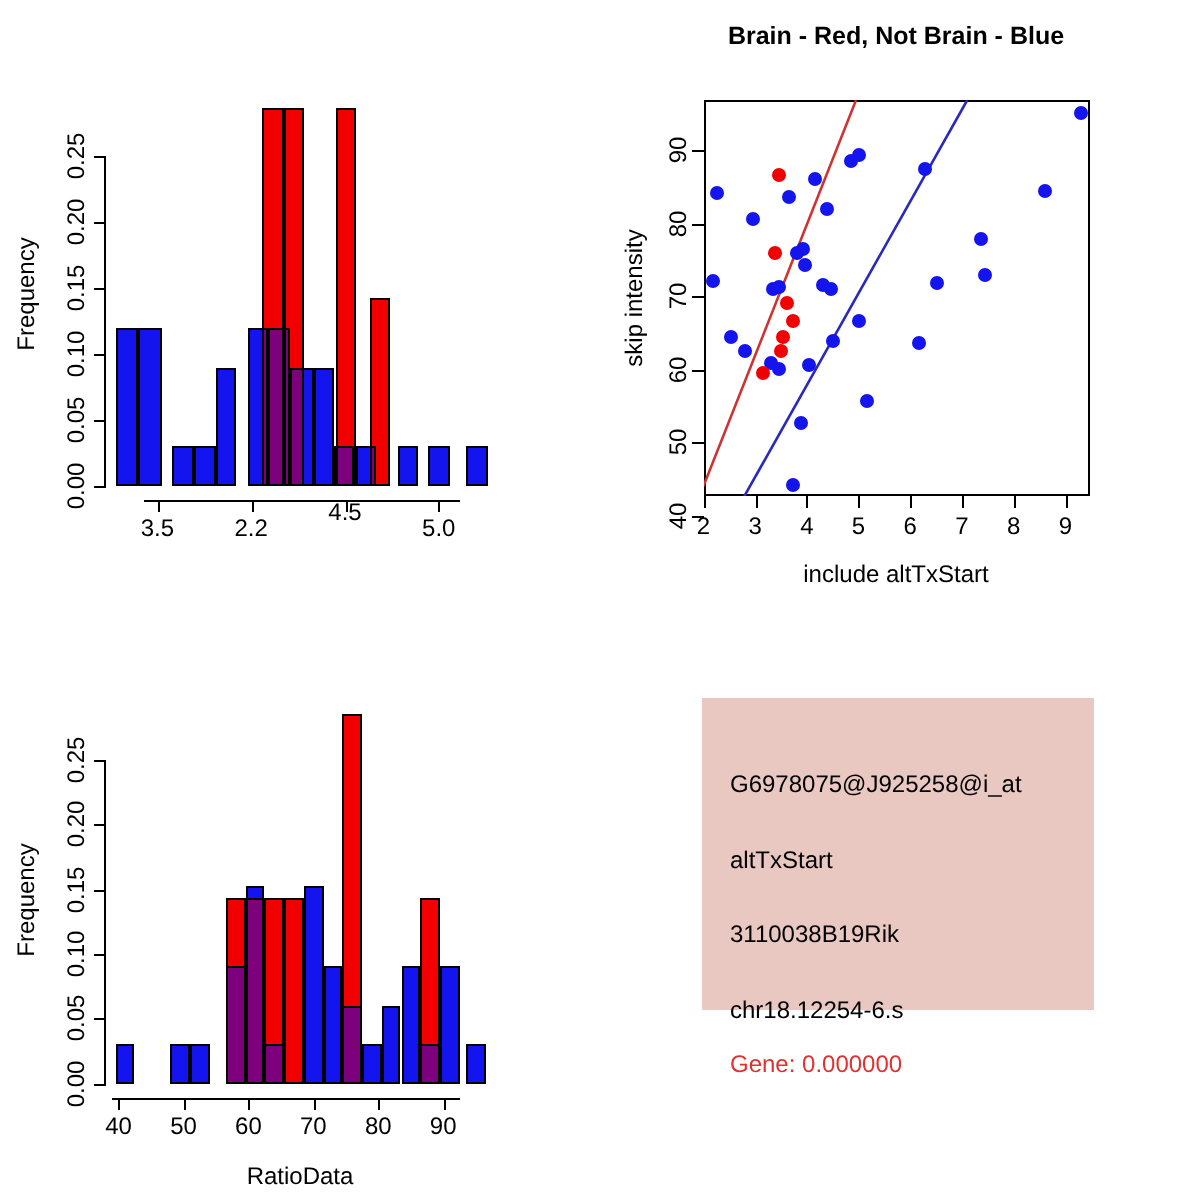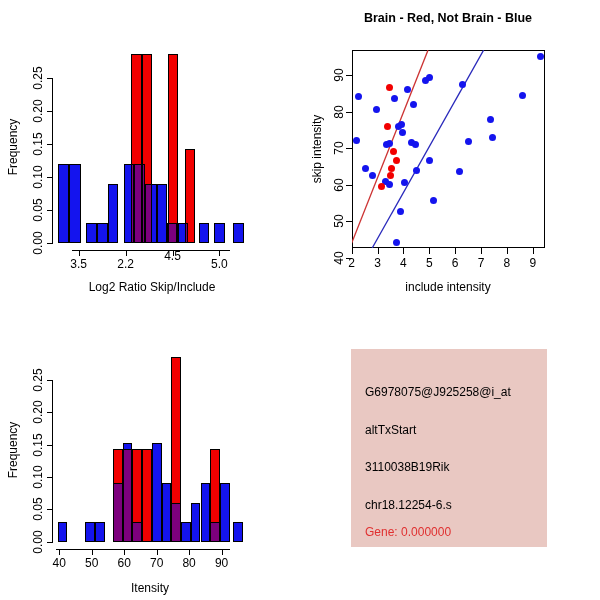--- a/index.html
+++ b/index.html
@@ -5,37 +5,36 @@
   html,body{margin:0;padding:0;background:#fff;}
   #plot-root{position:relative;width:600px;height:600px;background:#ffffff;overflow:hidden;
     font-family:"Liberation Sans",sans-serif;color:#000;}
   .ptitle{position:absolute;transform:translate(-50%,-50%);font-weight:bold;font-size:12.5px;white-space:nowrap;}
   .hlabel{position:absolute;transform:translate(-50%,-50%);font-size:12px;white-space:nowrap;}
   .vlabel{position:absolute;transform:translate(-50%,-50%) rotate(-90deg);font-size:12px;white-space:nowrap;}
   .axis{position:absolute;background:#000;}
   .bar{position:absolute;box-sizing:border-box;border:1px solid #000;}
   .dot{position:absolute;width:7px;height:7px;border-radius:50%;}
   .scatter-box{position:absolute;left:352px;top:50px;width:193px;height:198px;border:1px solid #000;box-sizing:border-box;}
-  .info-box{position:absolute;left:351px;top:349px;width:196px;height:198px;}
+  .info-box{position:absolute;left:351px;top:349px;width:196px;height:156px;}
   .info-line{position:absolute;left:14px;font-size:12px;white-space:nowrap;}
 </style>
 </head>
 <body>
 
 <div id="plot-root">
 
-  <div class="hlabel" style="left:152px;top:287px;">Log2 Ratio Skip/Include</div>
   <div class="vlabel" style="left:13px;top:147px;">Frequency</div>
 
   <div class="ptitle" style="left:448px;top:18px;">Brain - Red, Not Brain - Blue</div>
-  <div class="hlabel" style="left:448px;top:287px;">include intensity</div>
+  <div class="hlabel" style="left:448px;top:287px;">include altTxStart</div>
   <div class="vlabel" style="left:317px;top:149px;">skip intensity</div>
   <div class="scatter-box"></div>
 
-  <div class="hlabel" style="left:150px;top:588px;">Itensity</div>
+  <div class="hlabel" style="left:150px;top:588px;">RatioData</div>
   <div class="vlabel" style="left:13px;top:450px;">Frequency</div>
 
   <div class="info-box" style="background: rgb(233, 200, 194);">
     <div class="info-line" style="top:36px;">G6978075@J925258@i_at</div>
     <div class="info-line" style="top:74px;">altTxStart</div>
     <div class="info-line" style="top:111px;">3110038B19Rik</div>
     <div class="info-line" style="top:149px;">chr18.12254-6.s</div>
     <div class="info-line" style="top: 176px; color: rgb(224, 48, 48);">Gene: 0.000000</div>
   </div>
 

